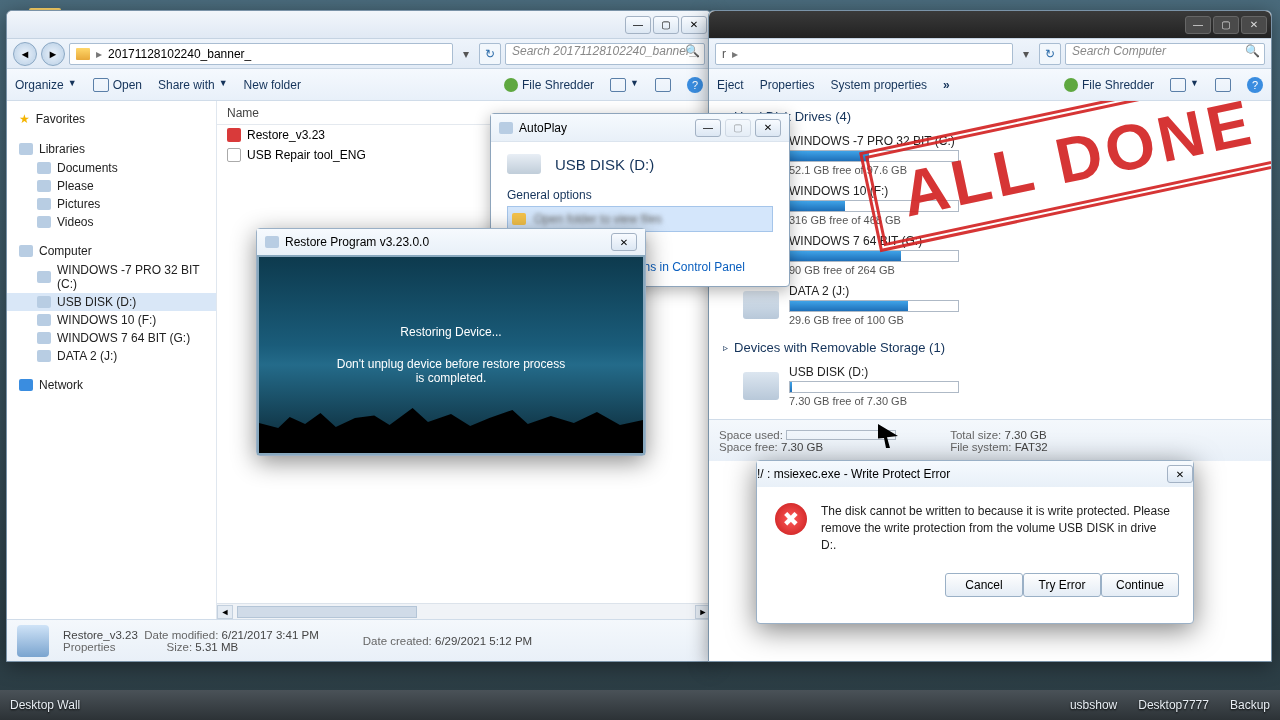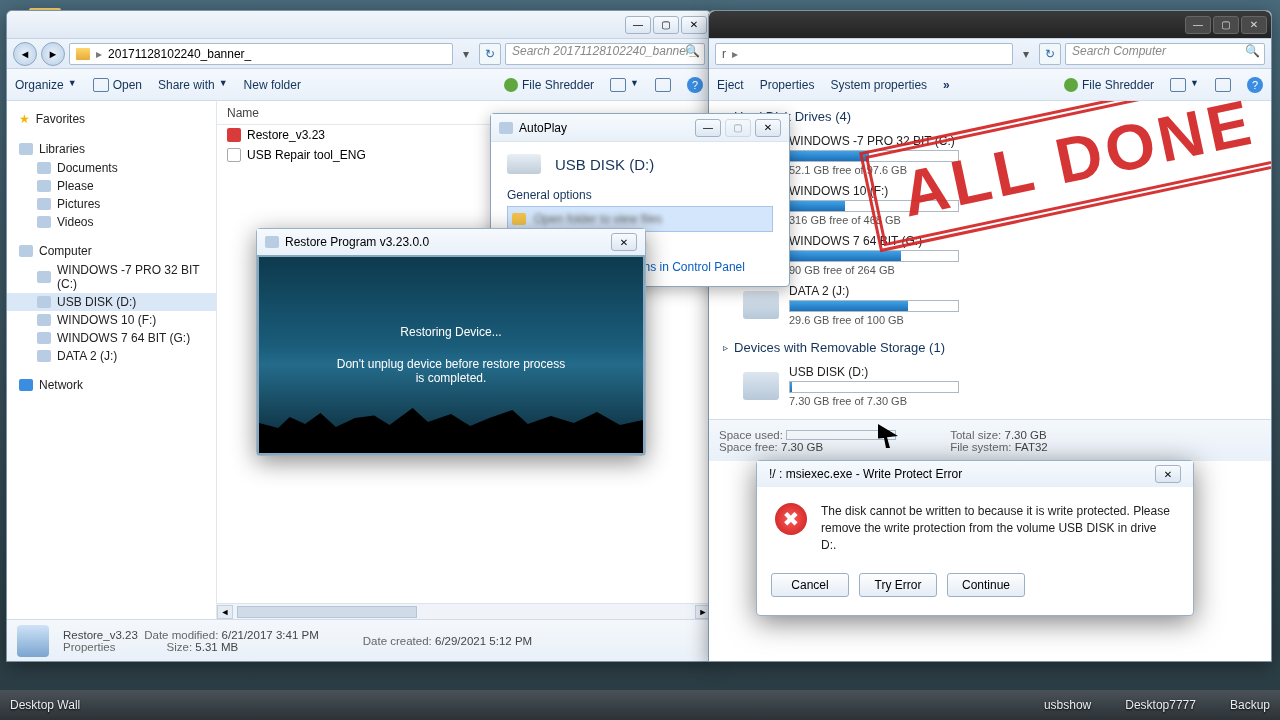--- a/index.html
+++ b/index.html
@@ -64,29 +64,29 @@
 .autoplay .opt { display: flex; align-items: center; gap: 8px; padding: 5px 4px; font-size: 12px; }
 .autoplay .opt.sel { background: #d4e6fb; border: 1px solid #a5c5ea; }
 .autoplay .link { color: #0a5fbf; font-size: 12px; margin-top: 4px; cursor: pointer; }
 .restore-win { position: absolute; background: #fff; border: 1px solid #9ab0c6; border-radius: 4px; box-shadow: 0 6px 24px rgba(0,0,0,.45); }
 .restore-win .r-title { height: 26px; display: flex; align-items: center; padding: 0 8px; gap: 6px; font-size: 12px; background: linear-gradient(#f6fafe,#e8f0f8); }
 .restore-win .r-title .close { margin-left: auto; }
 .restore-body { background: #111; }
 .restore-screen { width: 100%; height: 200px; background: linear-gradient(180deg,#0d3a4e 0%,#1a5c7a 45%,#246b8a 55%,#0a2430 100%); position: relative; border: 2px solid #88a8be; display: flex; flex-direction: column; align-items: center; justify-content: center; color: #fff; font-size: 12px; text-align: center; gap: 18px; }
 .restore-screen .skyline { position: absolute; bottom: 0; left: 0; right: 0; height: 50px; background: #000; clip-path: polygon(0 100%,0 40%,5% 50%,8% 28%,12% 42%,16% 20%,20% 48%,25% 30%,30% 25%,34% 44%,40% 10%,44% 38%,50% 22%,55% 46%,60% 30%,66% 14%,70% 42%,76% 26%,82% 40%,88% 18%,94% 44%,100% 34%,100% 100%); }
 .err-dialog { position: absolute; background: #fff; border: 1px solid #9ab0c6; border-radius: 4px; box-shadow: 0 6px 28px rgba(0,0,0,.5); }
-.err-dialog .e-title { height: 26px; display: flex; align-items: center; padding: 0 12px; font-size: 12px; background: linear-gradient(#f6fafe,#e8f0f8); }
+.err-dialog .e-title { height: 26px; display: flex; align-items: center; padding: 0 0; font-size: 12px; background: linear-gradient(#f6fafe,#e8f0f8); }
 .err-dialog .e-title .close { margin-left: auto; }
 .err-body { padding: 16px 18px 12px 18px; display: flex; gap: 14px; font-size: 12px; color: #222; }
 .err-ico { width: 32px; height: 32px; border-radius: 50%; background: radial-gradient(#ff5a5a,#c51a1a); color: #fff; font-size: 20px; display: flex; align-items: center; justify-content: center; flex-shrink: 0; }
-.err-btns { display: flex; gap: 10px; padding: 8px 14px 18px 14px; }
+.err-btns { display: flex; justify-content: flex-end; gap: 0; padding: 8px 14px 26px 14px; }
 .dlg-btn { min-width: 78px; height: 24px; border: 1px solid #9ab0c6; background: linear-gradient(#fefefe,#e4ecf5); border-radius: 3px; font-size: 12px; cursor: pointer; }
 .taskbar { position: absolute; left: 0; right: 0; bottom: 0; height: 30px; background: linear-gradient(#4a5258,#2c3236); display: flex; align-items: center; padding: 0 10px; color: #e8eef4; font-size: 12px; text-shadow: 0 1px 2px #000; }
 .taskbar .spacer { flex: 1; }
-.taskbar .titem { margin-left: 34px; cursor: pointer; }
+.taskbar .titem { margin-left: 21px; cursor: pointer; }
 .cursor-arrow { position: absolute; width: 20px; height: 24px; background: #000; clip-path: polygon(0 0,100% 50%,45% 55%,60% 100%,40% 100%,30% 58%,0 60%); }
 </style>
 </head>
 <body>
 
 <div class="desktop-icon">
     <div class="ico"></div>
   </div>
 
 <div class="window" style="left:6px; top:10px; width:706px; height:652px;">

